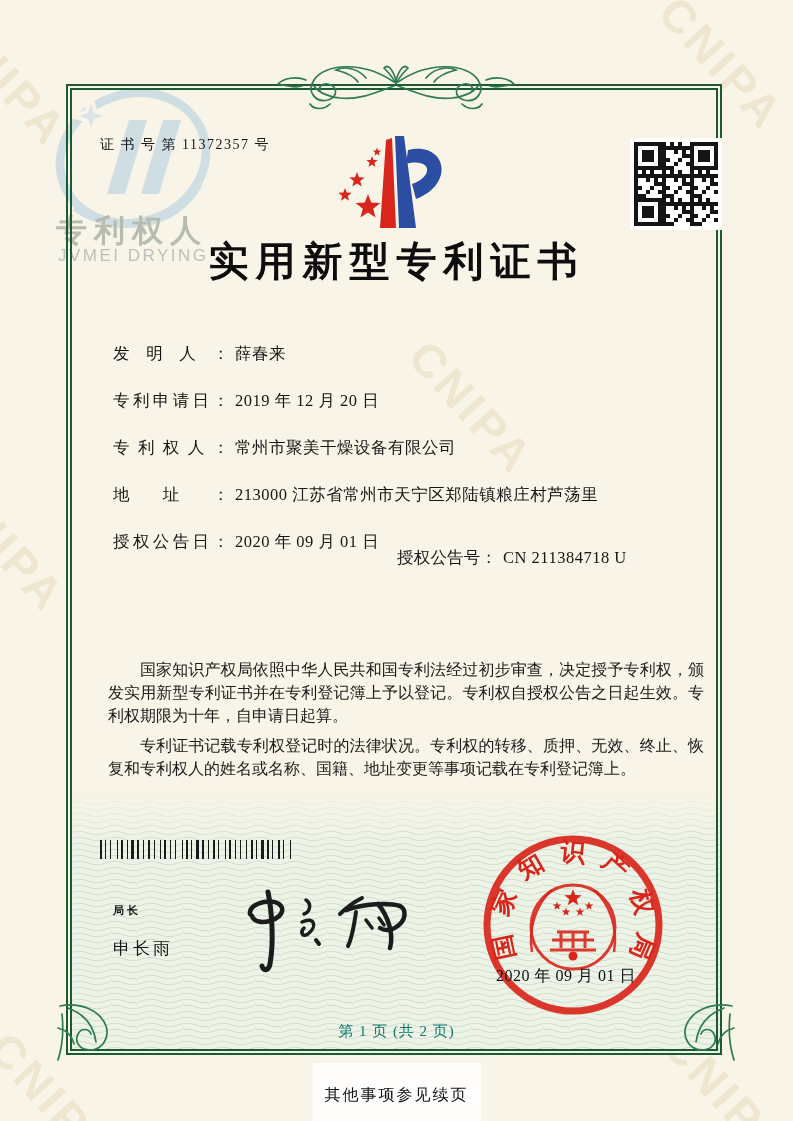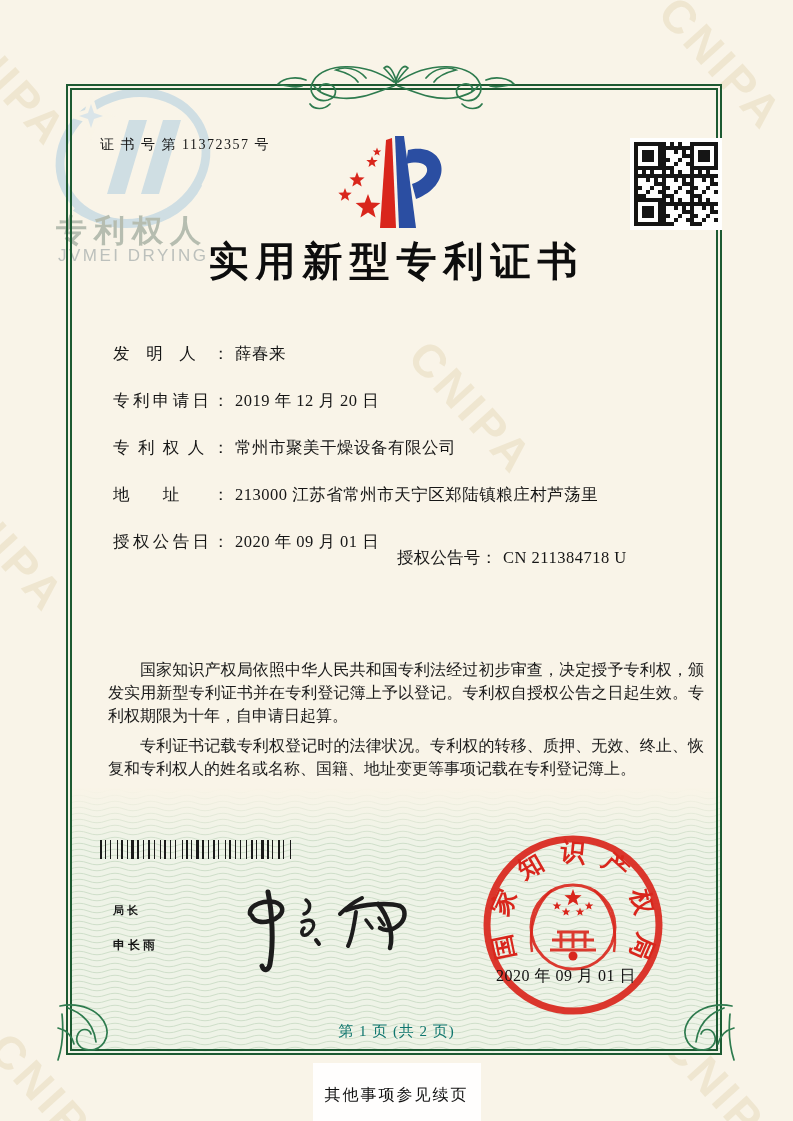--- a/index.html
+++ b/index.html
@@ -43,21 +43,21 @@
 
   
   .paras{position:absolute;left:100px;top:651px;width:612px;z-index:5;
          font-size:16px;line-height:22.8px;text-align:justify;color:#1a1a1a;}
   .paras p{margin:8px;text-indent:2em;}
 
   
   .barcode{position:absolute;left:100px;top:840px;z-index:5;}
   .signer-title{position:absolute;left:113px;top:903px;z-index:5;font-size:11px;font-weight:700;
                 letter-spacing:3px;font-family:"Liberation Sans","DejaVu Sans",sans-serif;}
-  .signer-name{position:absolute;left:113px;top:937px;z-index:5;font-size:12px;font-weight:700;
+  .signer-name{position:absolute;left:113px;top:937px;z-index:5;font-size:17px;font-weight:400;
                letter-spacing:3px;font-family:"Liberation Sans","DejaVu Sans",sans-serif;}
   .signature{position:absolute;left:228px;top:852px;z-index:5;}
   .seal{position:absolute;left:480px;top:832px;z-index:5;}
   .seal-date{position:absolute;left:496px;top:966px;z-index:6;font-size:16px;letter-spacing:.5px;color:#101010;}
 
   .page-num{position:absolute;left:0;top:1022px;width:100%;text-align:center;z-index:5;
             font-size:15px;letter-spacing:1px;color:#0f766e;}
   .continuation{position:absolute;left:50%;top:1063px;transform:translateX(-50%);z-index:5;
                 background:rgba(255,255,255,.9);padding:22px 12px;font-size:16px;
                 letter-spacing:2px;color:#111;}

